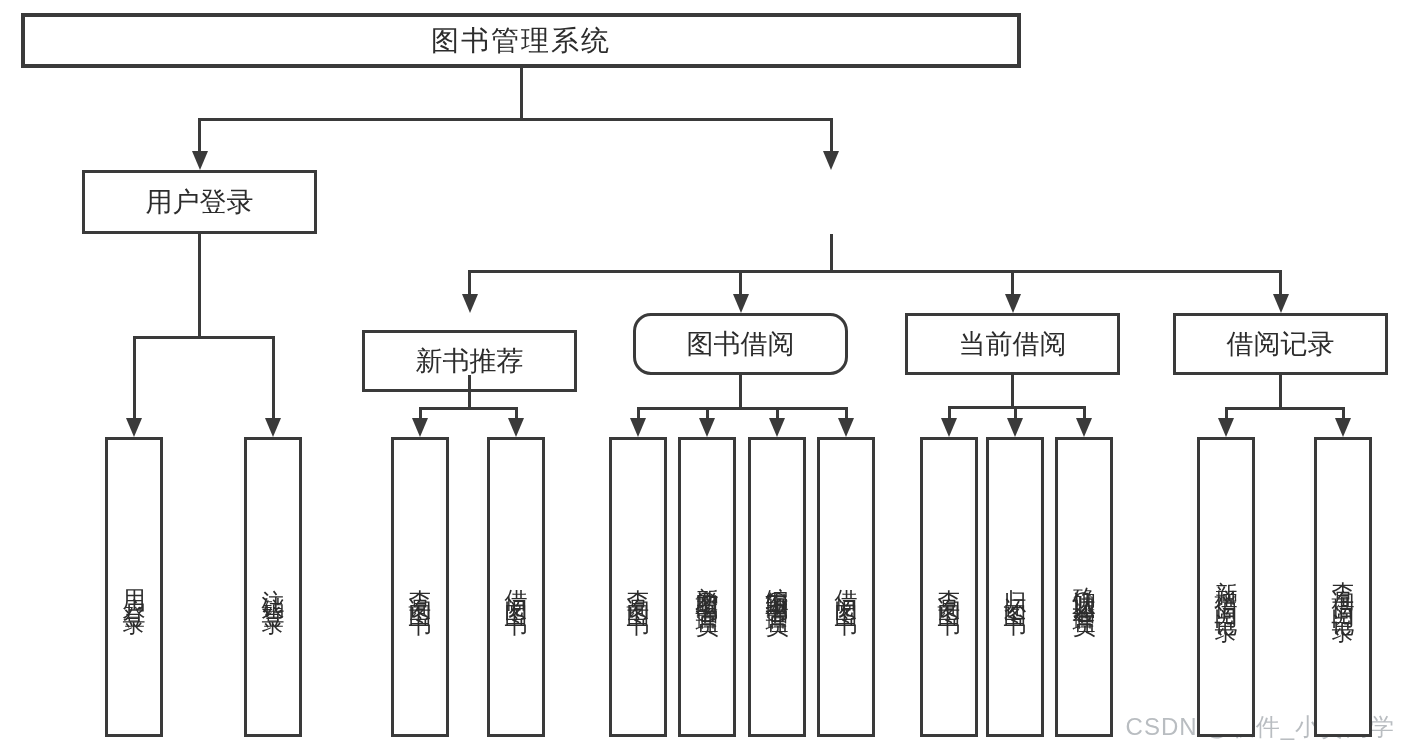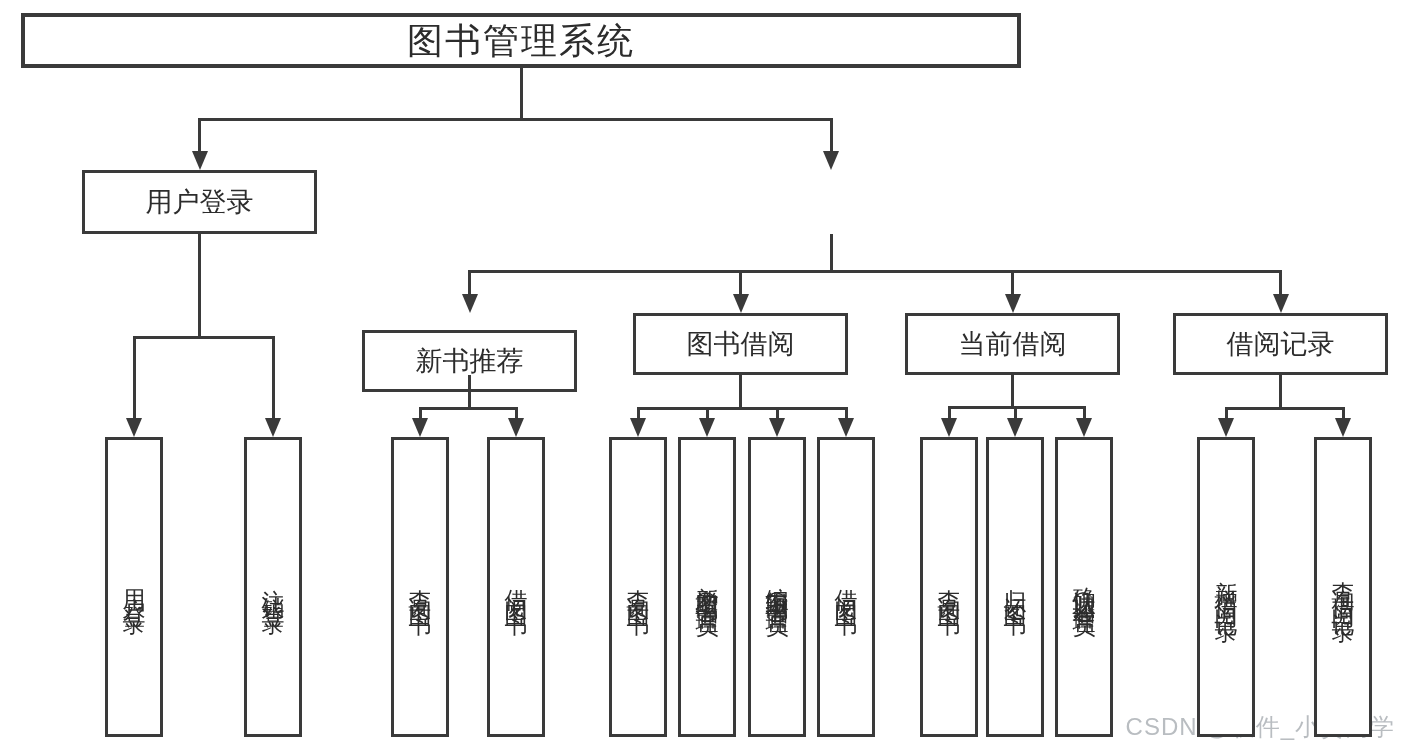--- a/index.html
+++ b/index.html
@@ -20,21 +20,21 @@
     border:3px solid var(--line);
     background:#ffffff;
     color:var(--text);
     display:flex;
     align-items:center;
     justify-content:center;
     text-align:center;
     line-height:1;
   }
   .node.h{font-size:27px;}
-  .node.root{border-width:4px;font-size:36px;letter-spacing:2px;}
+  .node.root{border-width:4px;font-size:28px;letter-spacing:2px;}
   .node.v{
     writing-mode:vertical-rl;
     font-size:23px;
     letter-spacing:8px;
   }
   .node.v.long{letter-spacing:4px;}
   .seg{
     position:absolute;
     background:var(--line);
   }
@@ -63,21 +63,21 @@
   <div class="watermark">CSDN @软件_小贺同学</div>
 <div class="node h root" style="left: 21px; top: 13px; width: 1000px; height: 55px;">
       <span>图书管理系统</span>
     </div>
     <div class="node h" style="left: 82px; top: 170px; width: 235px; height: 64px;">
       <span>用户登录</span>
     </div>
     <div class="node h" style="left: 362px; top: 330px; width: 215px; height: 62px;">
       <span>新书推荐</span>
     </div>
-    <div class="node h" style="left: 633px; top: 313px; width: 215px; height: 62px;">
+    <div class="node h" style="left: 633px; top: 313px; width: 215px; height: 62px; border-radius: 18px;">
       <span>图书借阅</span>
     </div>
     <div class="node h" style="left: 905px; top: 313px; width: 215px; height: 62px;">
       <span>当前借阅</span>
     </div>
     <div class="node h" style="left: 1173px; top: 313px; width: 215px; height: 62px;">
       <span>借阅记录</span>
     </div>
     <div class="node v" style="left: 105px; top: 437px; width: 58px; height: 300px;">
       <span>用户登录</span>

